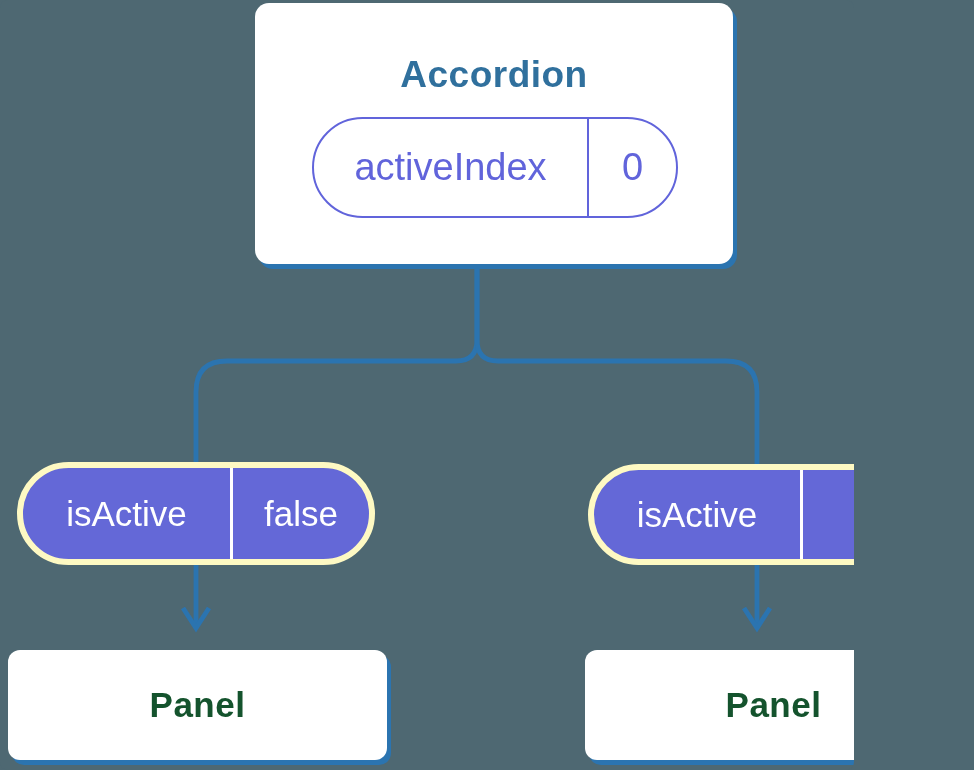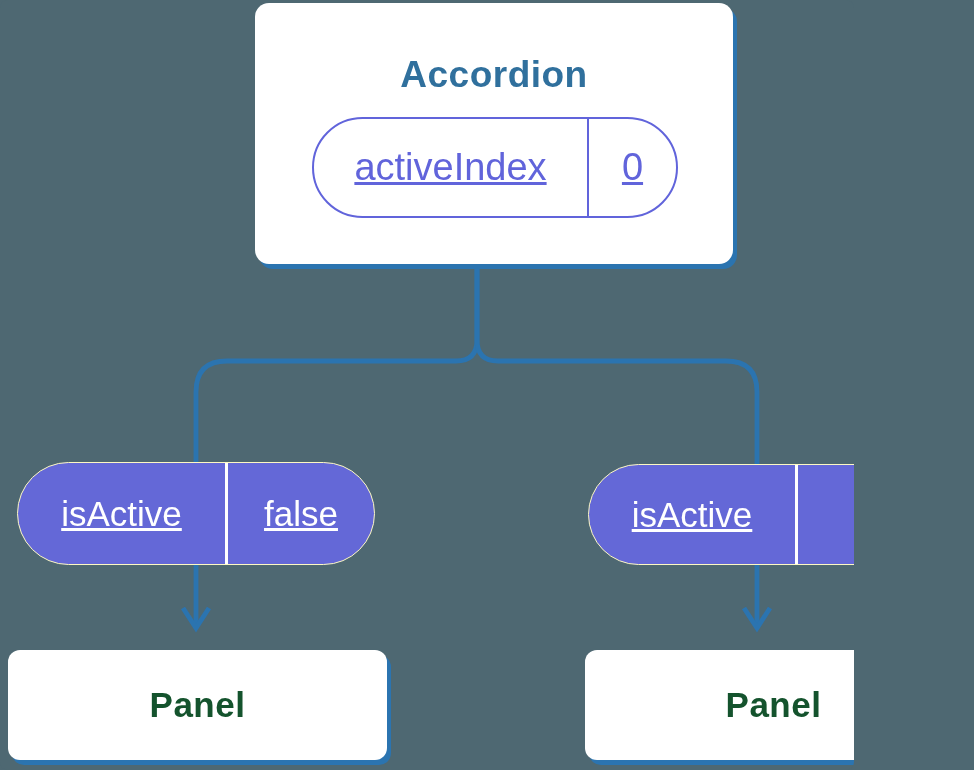--- a/index.html
+++ b/index.html
@@ -42,21 +42,20 @@
     color: #30709D;
   }
   .accordion-title { top: 48px; line-height: 48px; }
 
   .pill {
     position: absolute;
     display: flex;
     align-items: stretch;
     box-sizing: border-box;
     z-index: 1;
-    text-decoration: underline;
   }
   .pill-seg {
     display: flex;
     align-items: center;
     justify-content: center;
     white-space: nowrap;
   }
   .pill-outline {
     left: 57px; top: 114px;
     width: 366px; height: 101px;
@@ -67,21 +66,21 @@
     font-size: 38px;
   }
   .pill-outline .seg-key {
     flex: 0 0 273px;
     border-right: 2.5px solid #6164DB;
   }
   .pill-outline .seg-val { flex: 1; }
 
   .pill-filled {
     background: #6468D7;
-    border: 1px solid #fef9c3;
+    border: 6px solid #fef9c3;
     border-radius: 52px;
     color: #FFFFFF;
     font-size: 35px;
   }
   .pill-filled .seg-key { border-right: 3px solid #FFFFFF; }
   .pill-filled .seg-val { flex: 1; }
 
   .pill-true {
     left: 17px; top: 462px;
     width: 358px; height: 103px;

